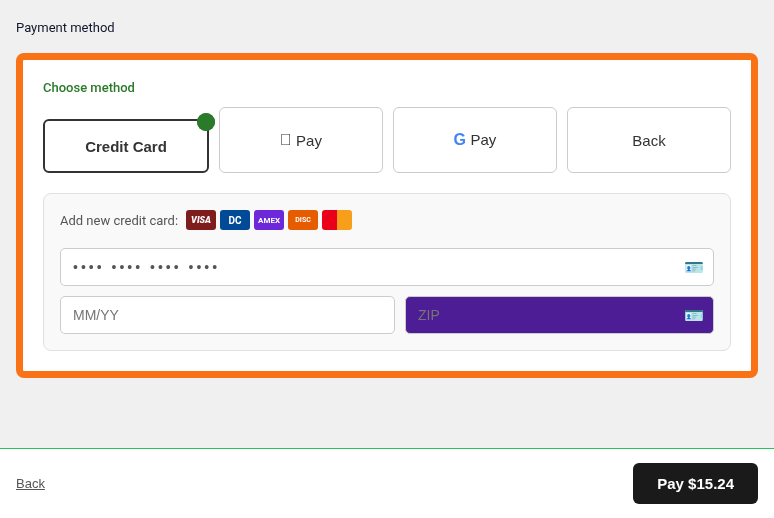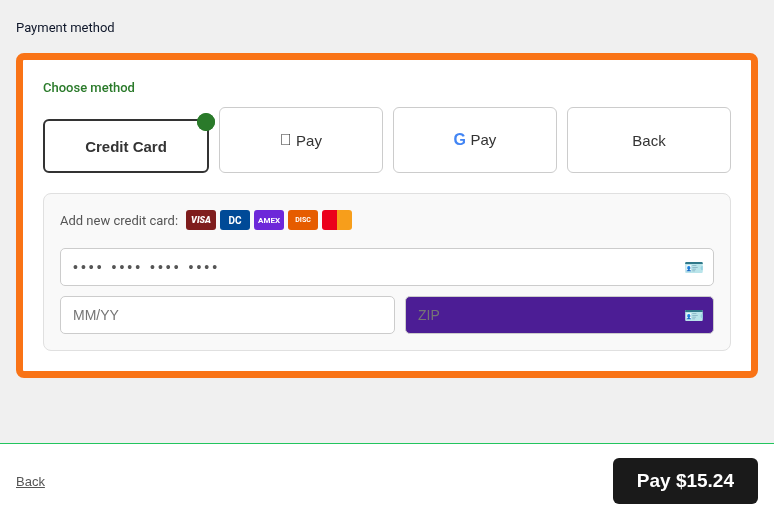--- a/index.html
+++ b/index.html
@@ -218,21 +218,21 @@
       background: none;
       border: none;
     }
 
     .pay-btn {
       background: #1a1a1a;
       color: #fff;
       border: none;
       border-radius: 6px;
       padding: 12px 24px;
-      font-size: 19px;
+      font-size: 15px;
       font-weight: 600;
       cursor: pointer;
     }
 
     
     .apple-pay-text {
       display: flex;
       align-items: center;
       gap: 4px;
       font-size: 15px;

